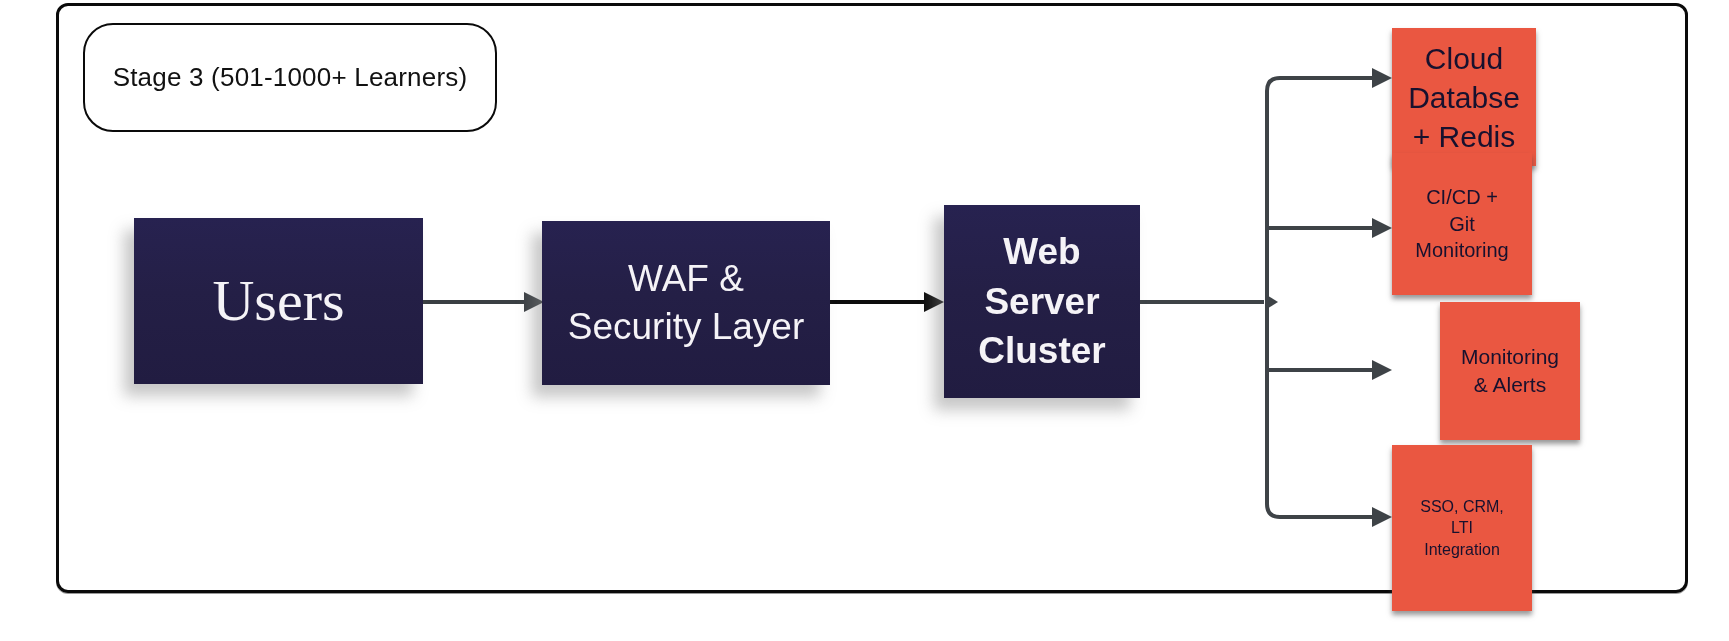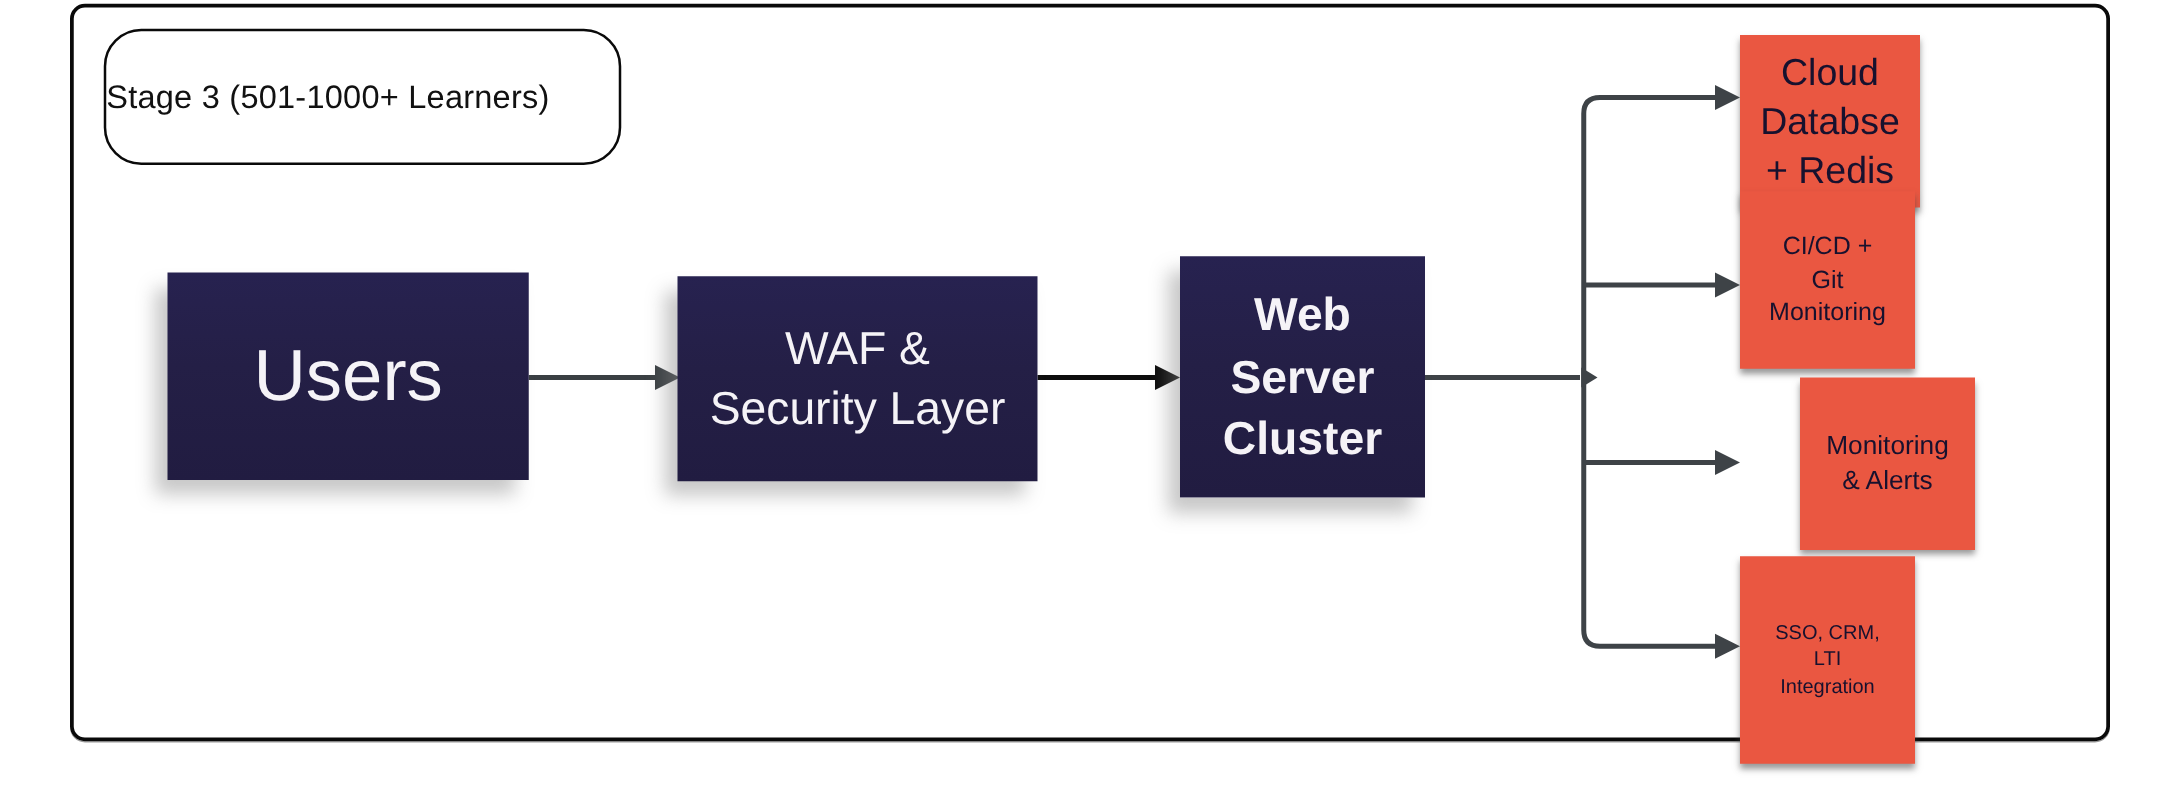--- a/index.html
+++ b/index.html
@@ -8,40 +8,40 @@
 
   .frame{
     position:absolute;left:56px;top:3px;width:1626px;height:584px;
     border:3px solid #0a0a0a;border-radius:12px;background:transparent;
     box-shadow:0 1px 0 rgba(0,0,0,0.4);
   }
 
   .stage-label{
     position:absolute;left:83px;top:23px;width:410px;height:105px;
     border:2.5px solid #0a0a0a;border-radius:30px;background:#ffffff;
-    display:flex;align-items:center;
+    display:flex;align-items:center;justify-content:center;
     font-size:26px;color:#111111;letter-spacing:0.2px;
   }
 
   .node{
     position:absolute;display:flex;align-items:center;justify-content:center;
     text-align:center;white-space:pre-line;
   }
   .node.navy{
     background:linear-gradient(180deg,#272250 0%,#241f46 45%,#211c41 100%);
     color:#f5f3f7;
     box-shadow:-10px 12px 14px rgba(130,130,130,0.45);
   }
   .node.orange{
     background:#ea5741;
     color:#17112e;
     box-shadow:0 4px 5px rgba(70,70,70,0.55);
   }
 
-  .node-users{left:134px;top:218px;width:289px;height:166px;font-size:58px;line-height:1.15;}
+  .node-users{left:134px;top:218px;width:289px;height:166px;font-size:58px;line-height:1.15;font-family:Liberation Serif, serif;}
   .node-waf{left:542px;top:221px;width:288px;height:164px;font-size:37px;line-height:1.3;}
   .node-web{left:944px;top:205px;width:196px;height:193px;font-size:37px;line-height:1.35;font-weight:bold;}
 
   .node-t1{left:1392px;top:28px;width:144px;height:138px;font-size:30px;line-height:1.3;}
   .node-t2{left:1392px;top:153px;width:140px;height:142px;font-size:20px;line-height:1.32;}
   .node-t3{left:1392px;top:302px;width:140px;height:138px;font-size:21px;line-height:1.32;margin-left:48px;}
   .node-t4{left:1392px;top:445px;width:140px;height:166px;font-size:16px;line-height:1.32;}
 
   svg.wires{position:absolute;left:0;top:0;width:1729px;height:641px;pointer-events:none;}
 </style>

